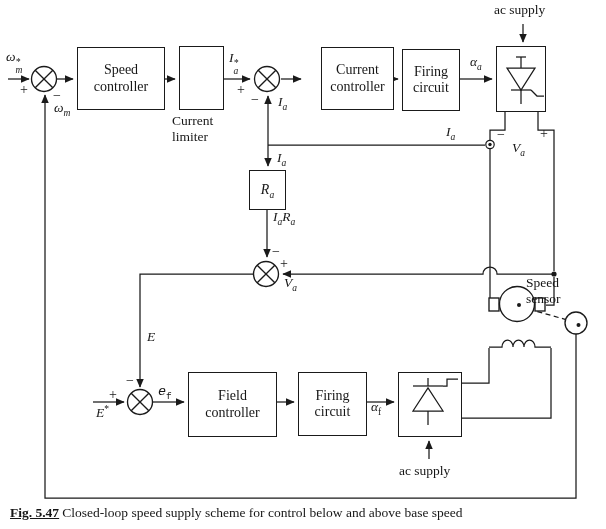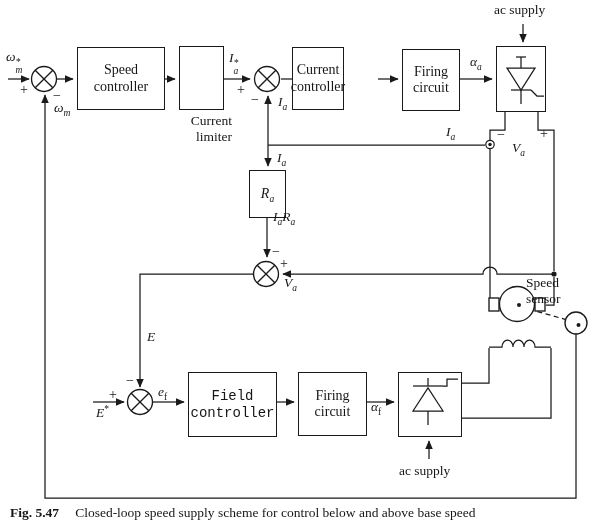--- a/index.html
+++ b/index.html
@@ -12,21 +12,21 @@
   .lbl{position:absolute;z-index:3;font-size:13.5px;white-space:nowrap;line-height:1;}
   .wrap{white-space:normal;text-align:center;line-height:1.15;}
   .it{font-style:italic;}
   .sign{font-size:14px;font-style:normal;}
   sub.sb{font-size:9.5px;font-style:italic;line-height:0;}
   sup.sp{font-size:9.5px;line-height:0;}
   .ss{display:inline-flex;flex-direction:column;align-items:flex-start;
       font-size:9.5px;line-height:0.8;vertical-align:-4px;}
   .ss .s-sub{font-style:italic;}
   .caption{position:absolute;z-index:3;left:10px;top:505px;font-size:13.5px;white-space:nowrap;}
-  .caption b{margin-right:16px;}
+  .caption b{margin-right:3px;text-decoration:underline;}
 </style>
 </head>
 <body>
 
 <div id="stage">
 
   <svg id="wires" width="606" height="529" viewBox="0 0 606 529">
     <defs>
       <marker id="arr" markerWidth="8" markerHeight="7" refX="6.4" refY="3" orient="auto">
         <path d="M0,0 L7,3 L0,6 Z" fill="#1a1a1a"></path>
@@ -129,47 +129,47 @@
       <path d="M413,411 H443 L428,388 Z"></path>
       <path d="M428,411 V425"></path>
       <path d="M443,386 H447 V379 H458"></path>
     </g>
   </svg>
 
   <div class="box" style="left:77px;top:47px;width:88px;height:63px;">
       <span class="wrap">Speed controller</span>
     </div>
   <div class="box" style="left:179px;top:46px;width:45px;height:64px;"></div>
-  <div class="box" style="left:292px;top:47px;width:52px;height:63px;">
+  <div class="box" style="left:321px;top:47px;width:73px;height:63px;">
       <span class="wrap">Current controller</span>
     </div>
   <div class="box" style="left:402px;top:49px;width:58px;height:62px;">
       <span class="wrap">Firing circuit</span>
     </div>
   <div class="box" style="left:496px;top:46px;width:50px;height:66px;background:transparent;"></div>
-  <div class="box" style="left:249px;top:170px;width:37px;height:48px;">
+  <div class="box" style="left:249px;top:170px;width:37px;height:40px;">
       <span class="it"><span>R</span><sub class="sb">a</sub></span>
     </div>
-  <div class="box" style="left:188px;top:372px;width:89px;height:65px;font-family:Liberation Mono, monospace;">
+  <div class="box" style="left:188px;top:372px;width:89px;height:65px;">
       <span class="wrap">Field controller</span>
     </div>
   <div class="box" style="left:298px;top:372px;width:69px;height:64px;">
       <span class="wrap">Firing circuit</span>
     </div>
   <div class="box" style="left:398px;top:372px;width:64px;height:65px;background:transparent;"></div>
 
   <span class="lbl it" style="left:6px;top:50px;"><span>ω</span><span class="ss">
         <span>*</span>
         <span class="s-sub">m</span>
       </span></span>
   <span class="lbl sign" style="left:20px;top:83px;">+</span>
   <span class="lbl sign" style="left:53px;top:89px;">−</span>
   <span class="lbl it" style="left:54px;top:101px;"><span>ω</span><sub class="sb">m</sub></span>
 
-  <span class="lbl wrap" style="left:172px;top:113px;width:60px;white-space:normal;text-align:right;">Current limiter</span>
+  <span class="lbl wrap" style="left:172px;top:113px;width:60px;white-space:normal;text-align:left;">Current limiter</span>
 
   <span class="lbl it" style="left:229px;top:51px;"><span>I</span><span class="ss">
         <span>*</span>
         <span class="s-sub">a</span>
       </span></span>
   <span class="lbl sign" style="left:237px;top:83px;">+</span>
   <span class="lbl sign" style="left:251px;top:93px;">−</span>
   <span class="lbl it" style="left:278px;top:95px;"><span>I</span><sub class="sb">a</sub></span>
 
   <span class="lbl it" style="left:470px;top:55px;"><span>α</span><sub class="sb">a</sub></span>
@@ -184,21 +184,21 @@
   <span class="lbl it" style="left:273px;top:210px;"><span>I</span><sub class="sb">a</sub><span>R</span><sub class="sb">a</sub></span>
 
   <span class="lbl sign" style="left:272px;top:245px;">−</span>
   <span class="lbl sign" style="left:280px;top:257px;">+</span>
   <span class="lbl it" style="left:284px;top:276px;"><span>V</span><sub class="sb">a</sub></span>
 
   <span class="lbl it" style="left:147px;top:330px;">E</span>
   <span class="lbl sign" style="left:126px;top:374px;">−</span>
   <span class="lbl sign" style="left:109px;top:388px;">+</span>
   <span class="lbl it" style="left:96px;top:406px;"><span>E</span><sup class="sp" style="font-style:normal;">*</sup></span>
-  <span class="lbl it" style="left:158px;top:385px;"><span>e</span><sub class="sb" style="font-style:normal;">f</sub></span>
+  <span class="lbl it" style="left:158px;top:385px;font-family:Liberation Mono, monospace;"><span>e</span><sub class="sb" style="font-style:normal;">f</sub></span>
 
   <span class="lbl it" style="left:371px;top:400px;"><span>α</span><sub class="sb" style="font-style:normal;">f</sub></span>
   <span class="lbl" style="left:399px;top:464px;">ac supply</span>
 
   <span class="lbl wrap" style="left:526px;top:275px;width:50px;white-space:normal;text-align:left;">Speed sensor</span>
 
   <div class="caption">
     <b>Fig. 5.47</b><span>Closed-loop speed supply scheme for control below and above base speed</span>
   </div>
 

